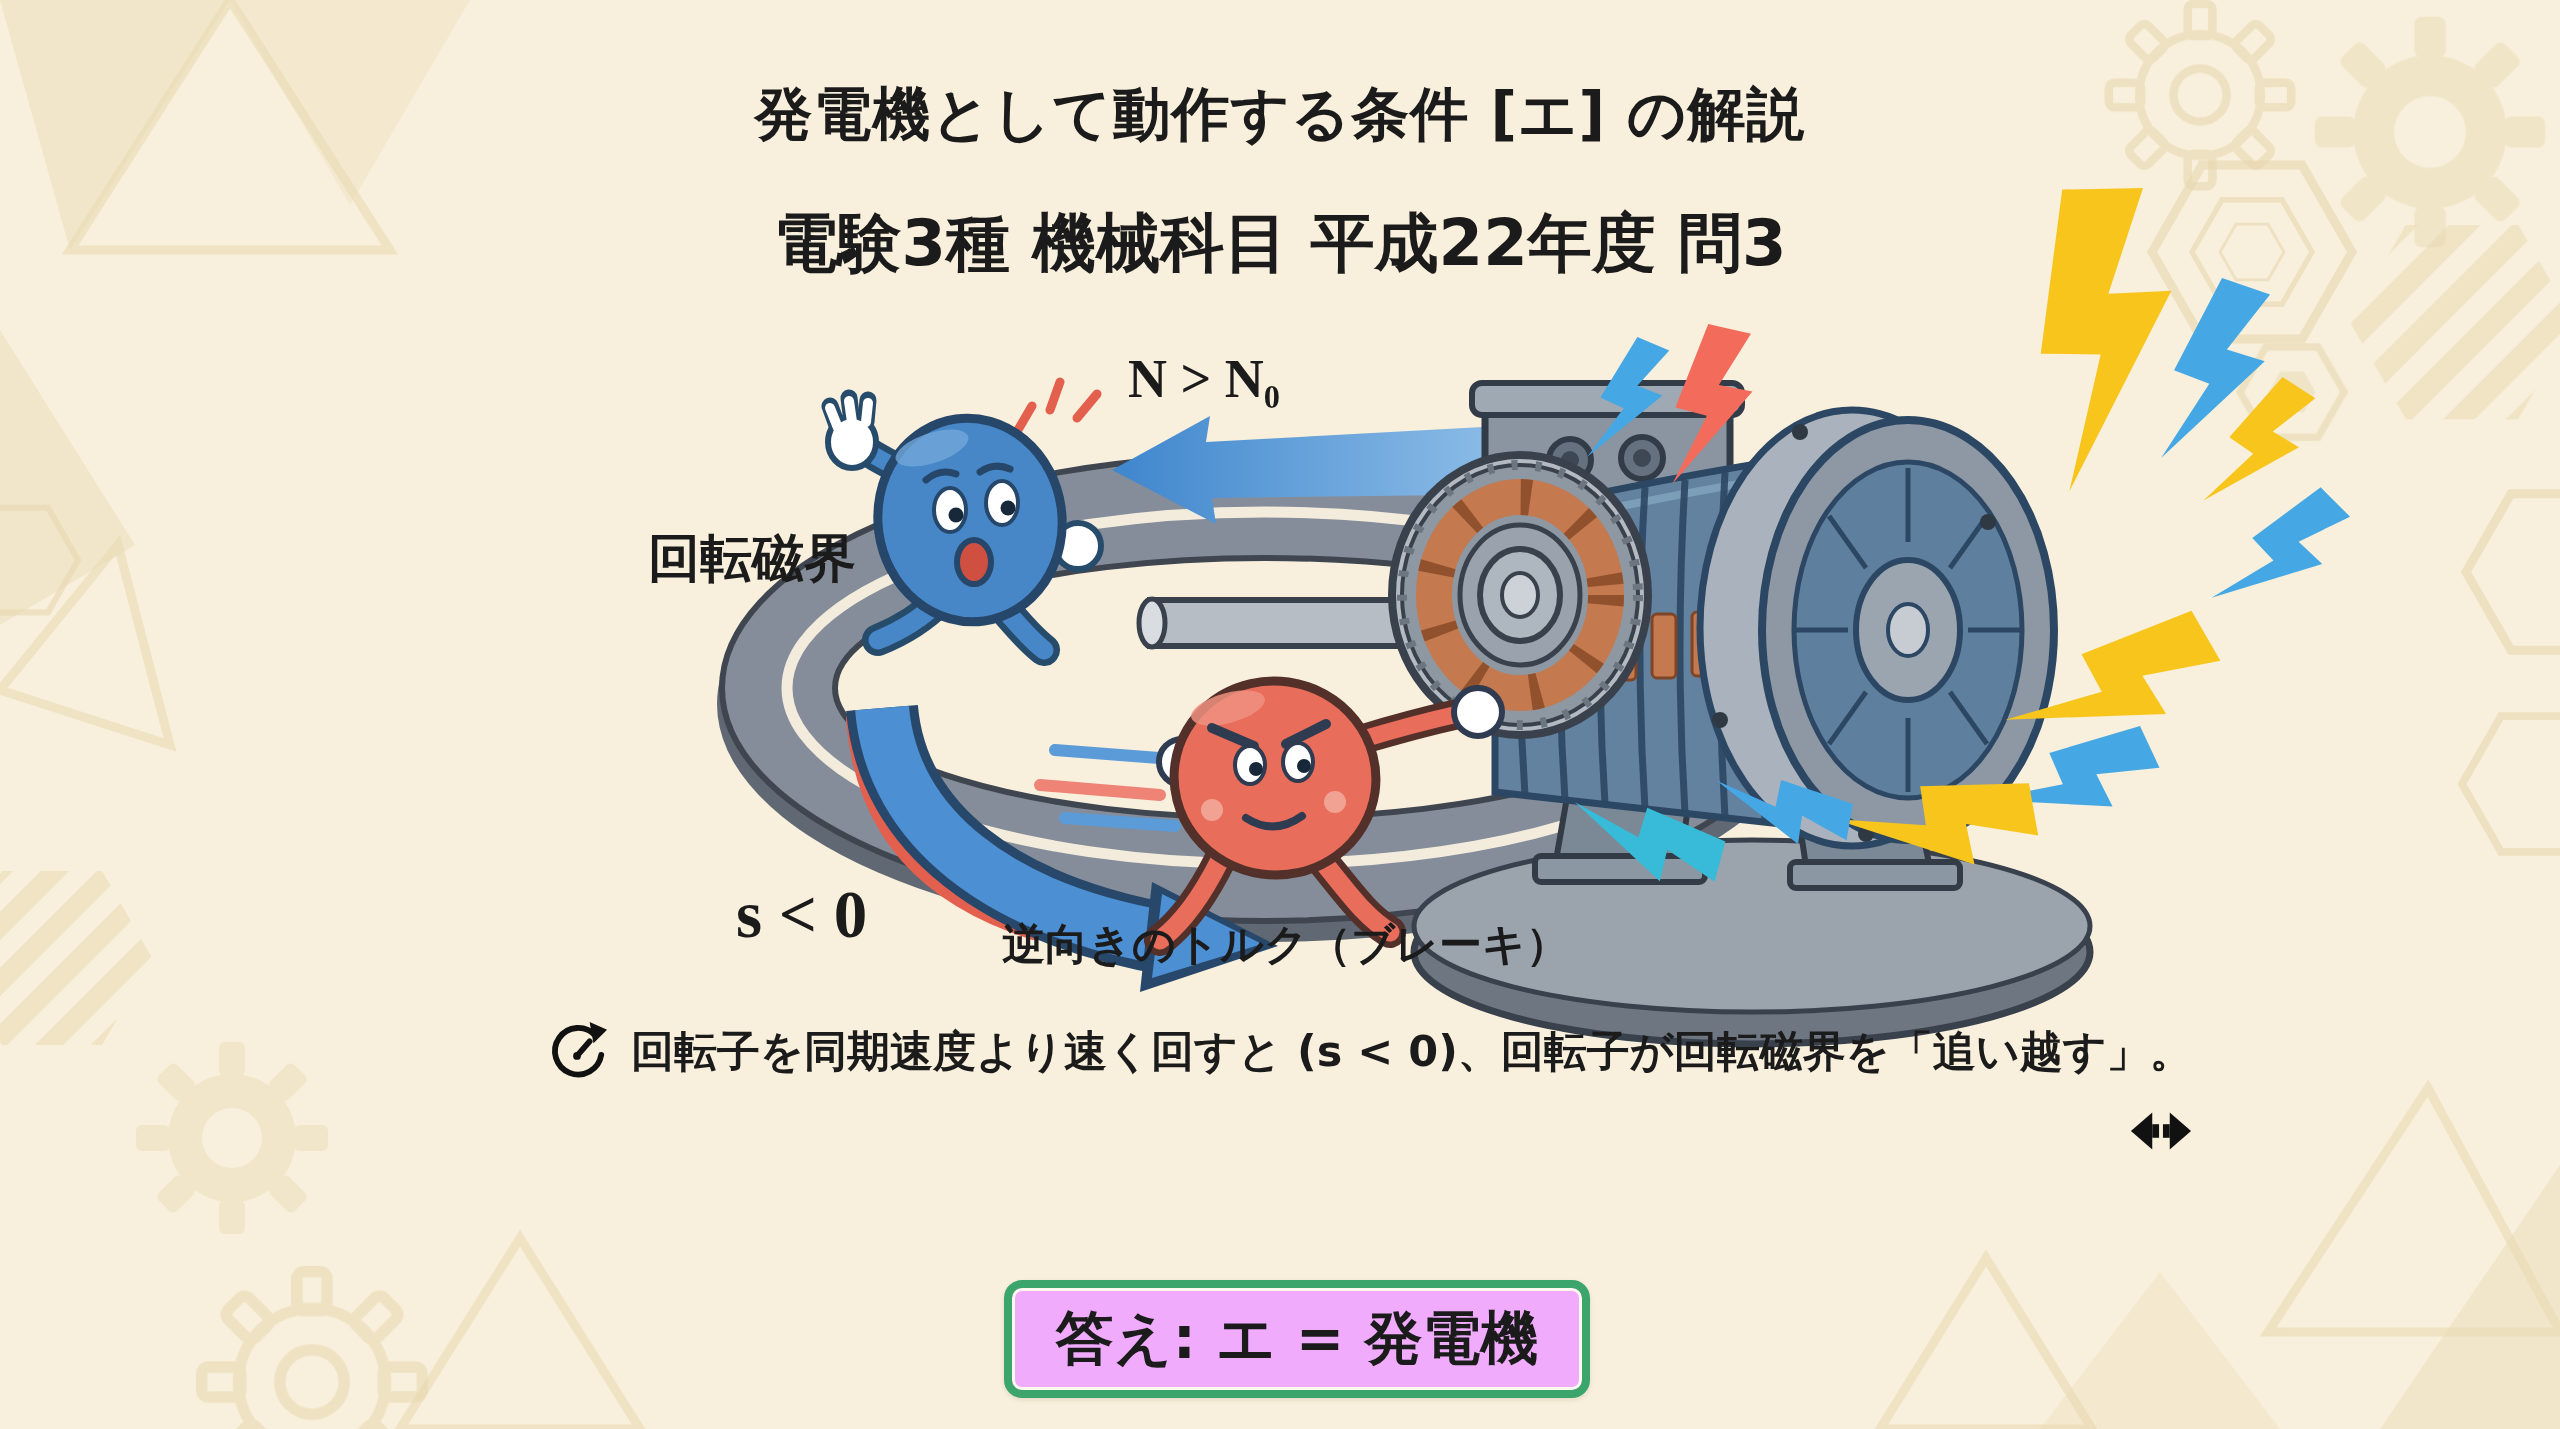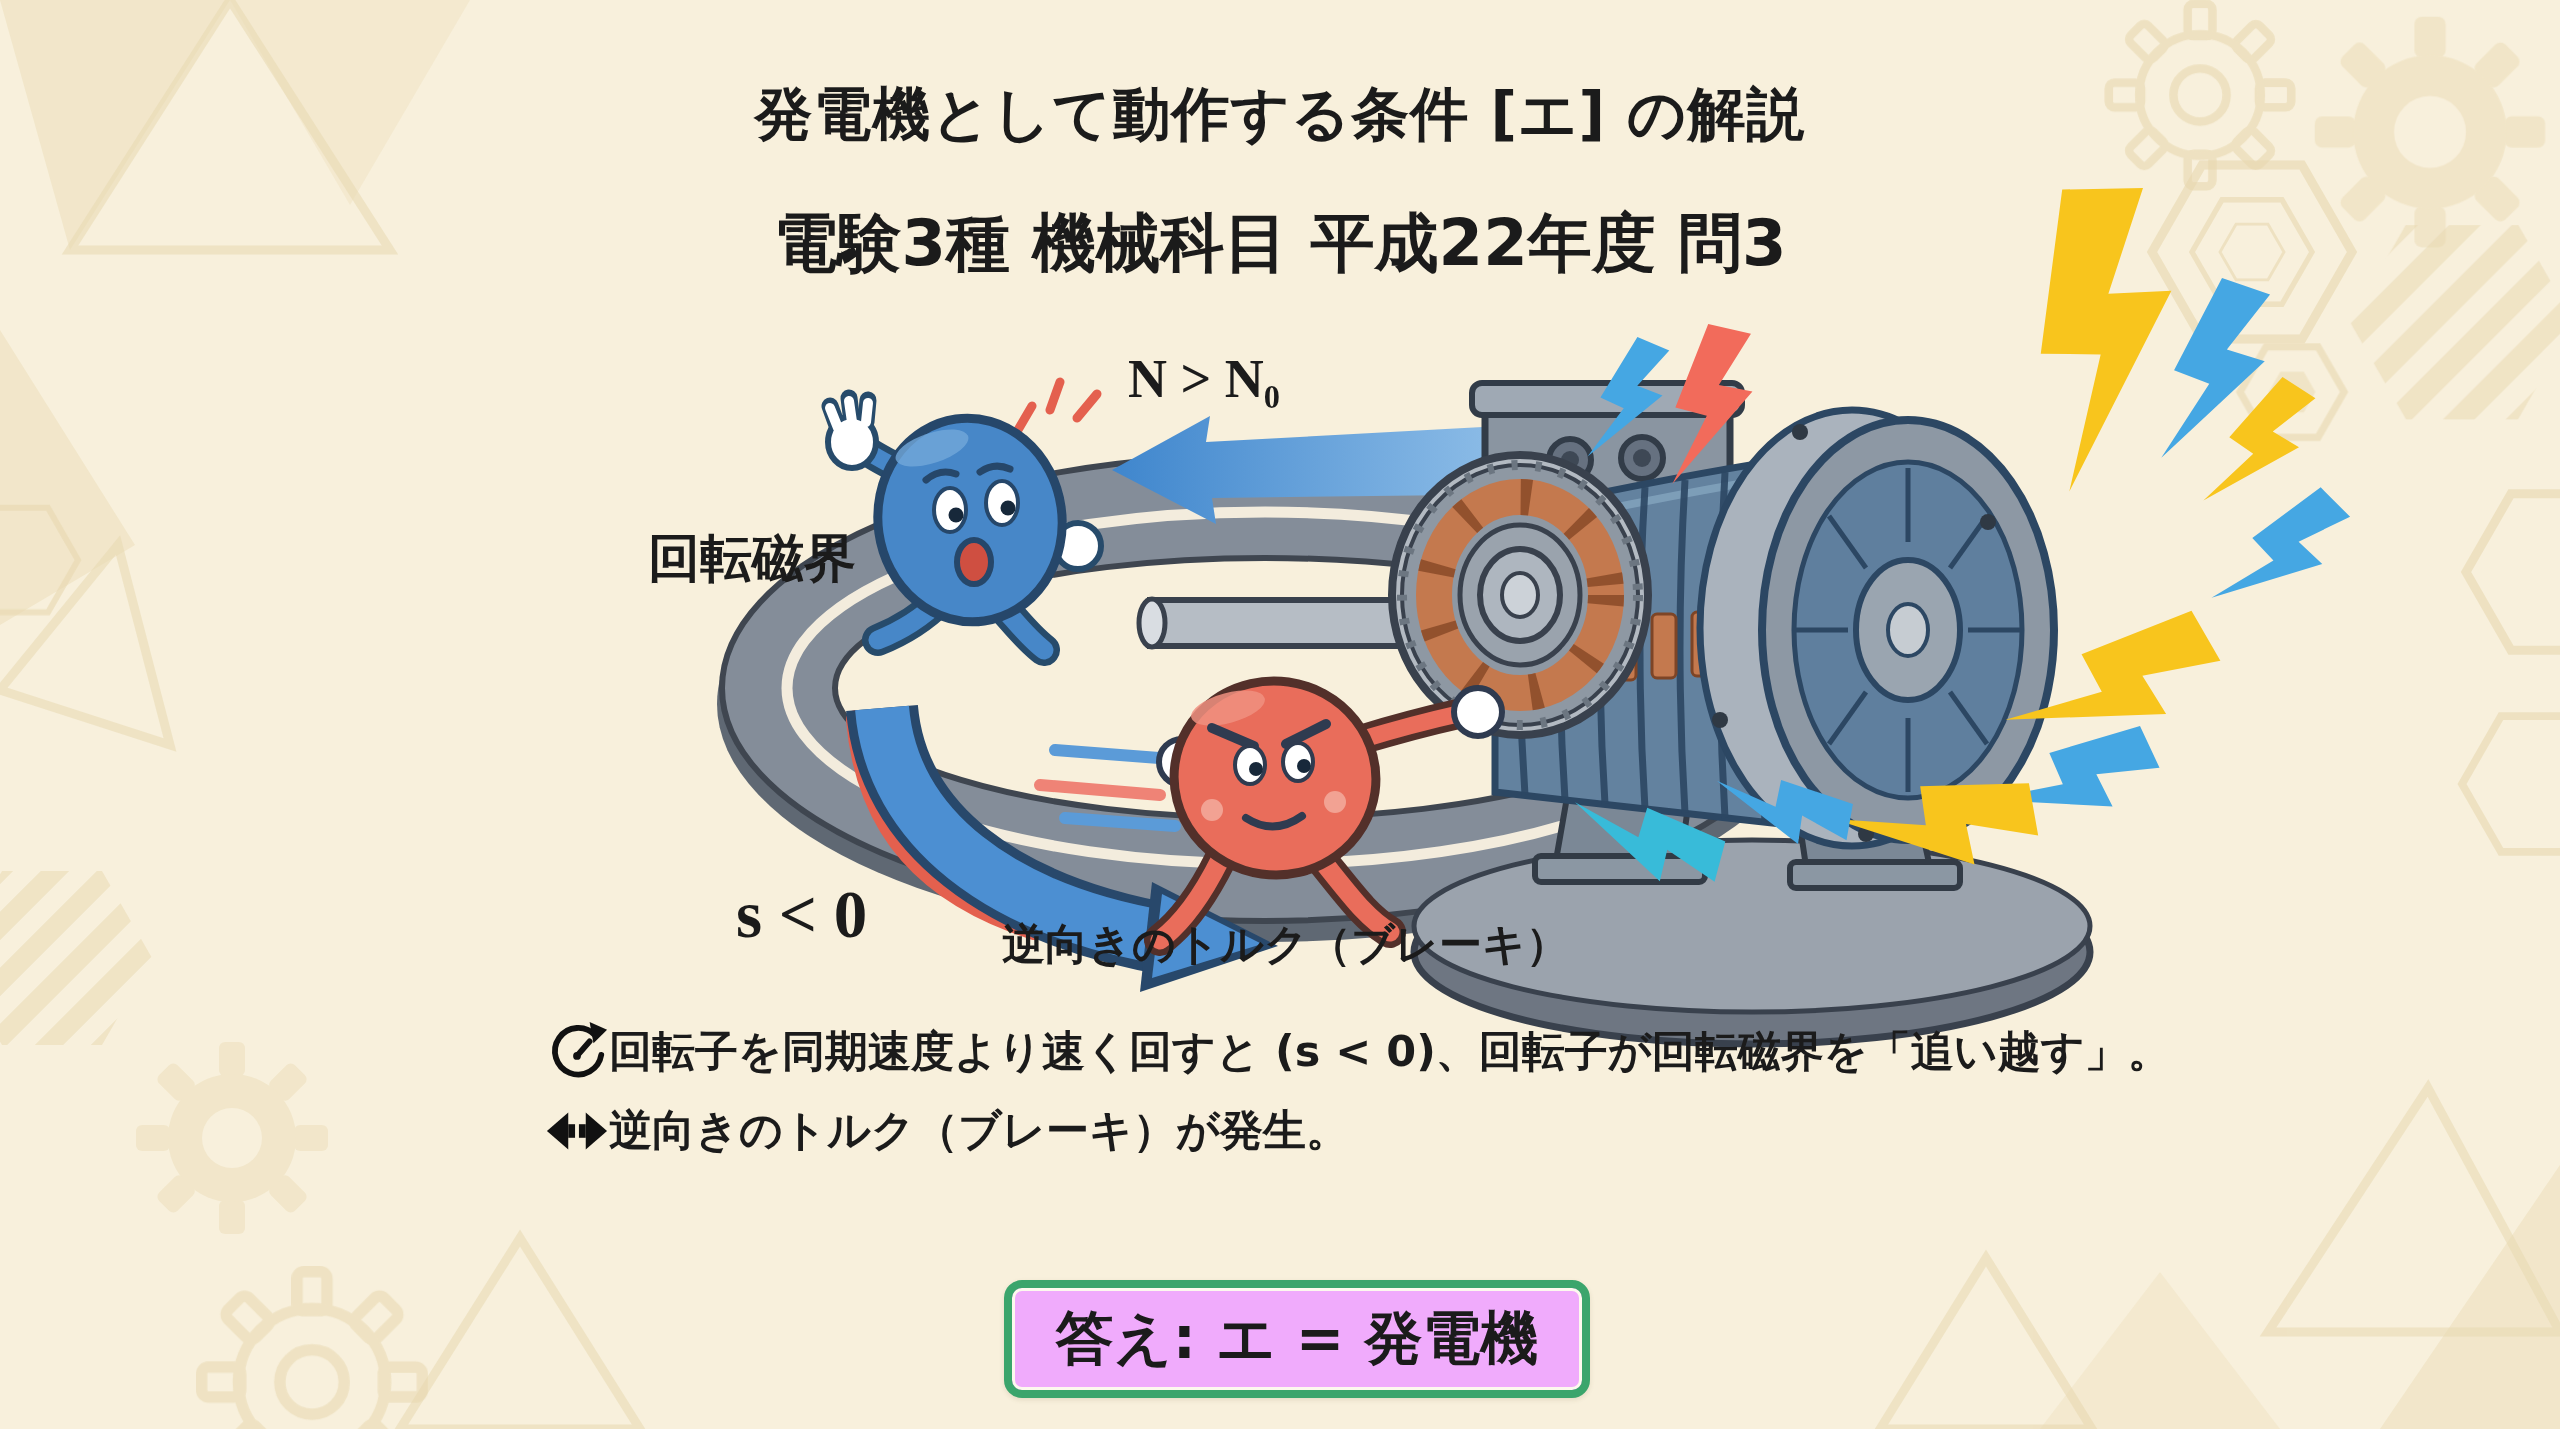--- a/index.html
+++ b/index.html
@@ -14,21 +14,21 @@
   .illu-svg{position:absolute;left:560px;top:180px;z-index:1;}
   .txt{position:absolute;z-index:2;white-space:nowrap;}
   .page-title{top:76px;left:0;width:100%;text-align:center;font-size:58px;font-weight:800;letter-spacing:1px;}
   .page-subtitle{top:200px;left:0;width:100%;text-align:center;font-size:64px;font-weight:700;}
   .lbl{font-weight:800;font-family:Liberation Serif, serif;}
   .lbl-speed{left:1128px;top:348px;font-size:54px;}
   .lbl-field{left:648px;top:524px;font-size:52px;}
   .lbl-slip{left:736px;top:876px;font-size:67px;}
   .lbl-torque{left:1002px;top:916px;font-size:43px;}
   .bullets{position:absolute;left:545px;top:1012px;z-index:2;list-style:none;margin:0;padding:0;}
-  .bullets li{display:flex;align-items:center;height:79px;}
+  .bullets li{display:flex;align-items:center;gap:22px;height:79px;justify-content:flex-end;}
   .bullet-icon{width:64px;height:64px;flex:0 0 64px;}
   .bullet-text{font-size:43px;font-weight:700;white-space:nowrap;}
   .answer-box{
     position:absolute;left:1004px;top:1280px;width:570px;height:102px;z-index:2;
     border:8px solid #3ba56c;border-radius:18px;background:#f0abfc;
     box-shadow:inset 0 0 0 3px #fdf9ee,0 2px 5px rgba(90,70,30,.12);
     display:flex;align-items:center;justify-content:center;
   }
   .answer-text{font-size:58px;font-weight:800;white-space:nowrap;}
 </style>
@@ -334,21 +334,20 @@
       </svg>
       <span class="bullet-text">回転子を同期速度より速く回すと (s &lt; 0)、回転子が回転磁界を「追い越す」。</span>
     </li>
     <li>
       <svg class="bullet-icon" viewBox="0 0 66 66">
         <polygon points="24,14 2,33 24,52" fill="#111"></polygon>
         <rect x="24" y="26" width="7" height="14" fill="#111"></rect>
         <polygon points="42,14 64,33 42,52" fill="#111"></polygon>
         <rect x="35" y="26" width="7" height="14" fill="#111"></rect>
       </svg>
-      <span class="bullet-text">逆向きのトルク（ブレーキ）が発生。</span>
     </li>
   </ul>
 
   <div class="answer-box">
     <span class="answer-text">答え: エ = 発電機</span>
   </div>
 
 </div>
 
 </body></html>

